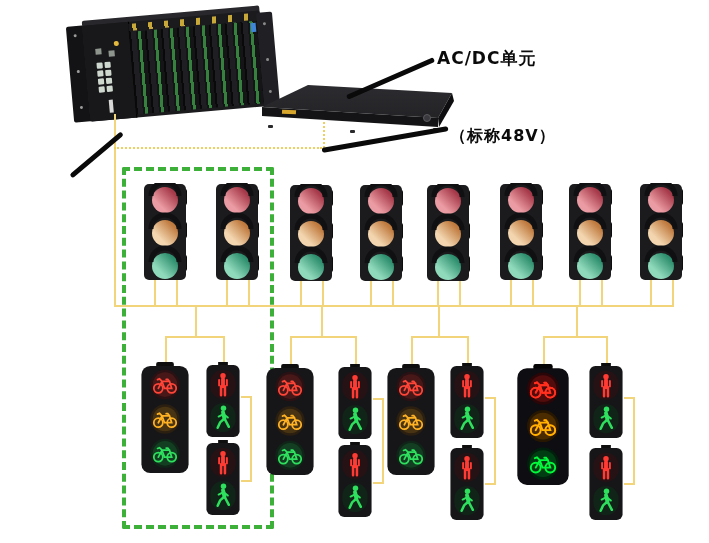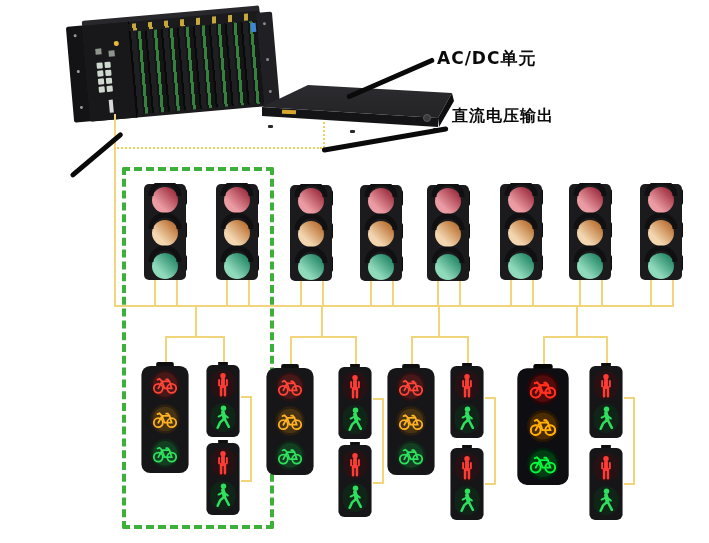--- a/index.html
+++ b/index.html
@@ -342,15 +342,15 @@
       <svg viewBox="0 0 36 78">
         <use href="#sym-ped"></use>
       </svg>
     </div>
 
   <div class="leader leader1"></div>
   <div class="leader leader2"></div>
   <div class="leader leader3"></div>
 
   <div class="lbl lbl-acdc">AC/DC单元</div>
-  <div class="lbl lbl-dc1">直流电压输出</div>
+  <div class="lbl lbl-dc2">（标称48V）</div>
 
 </div>
 
 </body></html>

